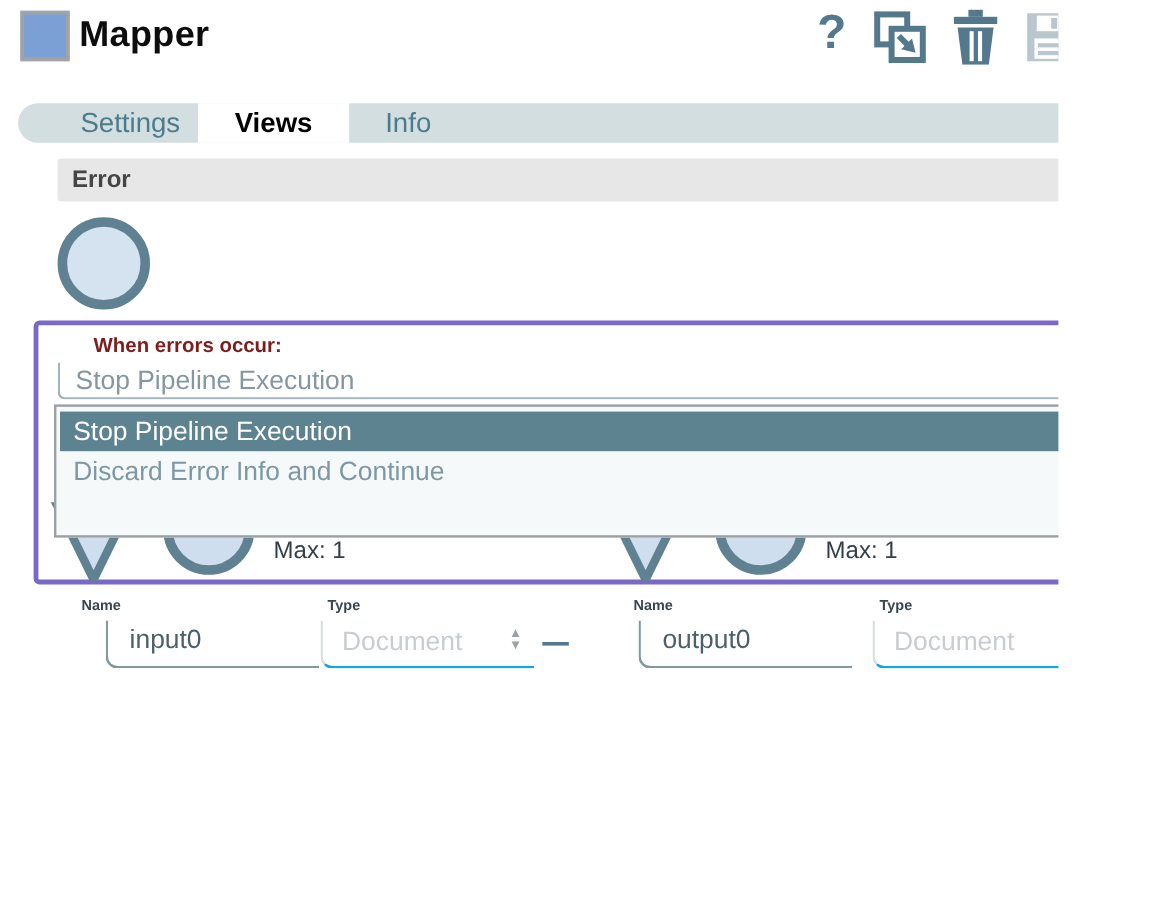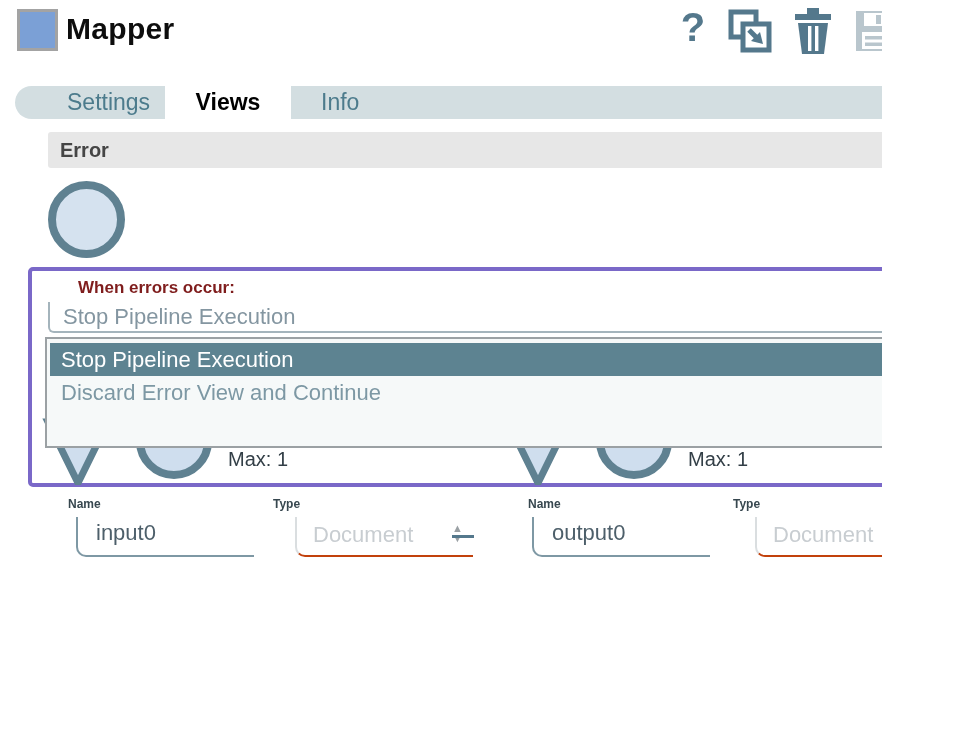--- a/index.html
+++ b/index.html
@@ -39,22 +39,22 @@
   .dd-option.selected{background:#5d8391;color:#fff;}
   .max-label{font-size:20px;color:#333f47;z-index:0;}
   .max-left{left:196px;top:177px;}
   .max-right{left:656px;top:177px;}
 
   
   .field-label{font-size:12px;font-weight:bold;color:#37474f;}
   .name-input{height:40px;border:none;border-left:2px solid #7e98a4;border-bottom:2px solid #7e98a4;
               border-bottom-left-radius:10px;font-size:22px;color:#4d5f6a;padding:0 0 6px 18px;background:transparent;
               box-sizing:border-box;width:178px;font-family:"Liberation Sans",sans-serif;outline:none;}
-  .type-box{width:178px;height:40px;border-left:2px solid #dadee0;border-bottom:2px solid #c2410c;
-            border-bottom-left-radius:10px;box-sizing:border-box;margin-left:28px;}
+  .type-box{width:178px;height:40px;border-left:2px solid #dadee0;border-bottom:2px solid #0ea5e9;
+            border-bottom-left-radius:10px;box-sizing:border-box;}
   .type-text{padding-left:16px;line-height:36px;font-size:22px;color:#c8cdd1;}
   .type-spinner{position:absolute;right:10px;top:6px;font-size:11px;line-height:10px;color:#9aa0a4;text-align:center;}
   .dash{width:22px;height:3px;background:#54788c;}
 </style>
 </head>
 <body>
 
 <div class="page">
 
   <div class="abs app-icon"></div>
@@ -125,26 +125,26 @@
       <circle cx="142" cy="44" r="34" fill="#cfdeee" stroke="#5f8191" stroke-width="8"></circle>
       <polygon points="476,25 536,25 506,86" fill="#cfdeee" stroke="#5f8191" stroke-width="7"></polygon>
       <circle cx="602" cy="44" r="34" fill="#cfdeee" stroke="#5f8191" stroke-width="8"></circle>
     </svg>
 
     <div class="abs max-label max-left">Max: 1</div>
     <div class="abs max-label max-right">Max: 1</div>
 
     <div class="abs dropdown-panel">
       <div class="dd-option selected">Stop Pipeline Execution</div>
-      <div class="dd-option">Discard Error View and Continue</div>
+      <div class="dd-option">Discard Error Info and Continue</div>
     </div>
   </div>
 
   <div class="abs field-label" style="left:68px;top:497px;">Name</div>
-  <input class="abs name-input" style="left: 76px; top: 517px;" value="input0">
+  <input class="abs name-input" style="left: 88px; top: 517px;" value="input0">
 
   <div class="abs field-label" style="left:273px;top:497px;">Type</div>
   <div class="abs type-box" style="left:267px;top:517px;">
     <div class="type-text">Document</div>
     <div class="type-spinner">▲<br>▼</div>
   </div>
   <div class="abs dash" style="left:452px;top:535px;"></div>
 
   <div class="abs field-label" style="left:528px;top:497px;">Name</div>
   <input class="abs name-input" style="left: 532px; top: 517px;" value="output0">

